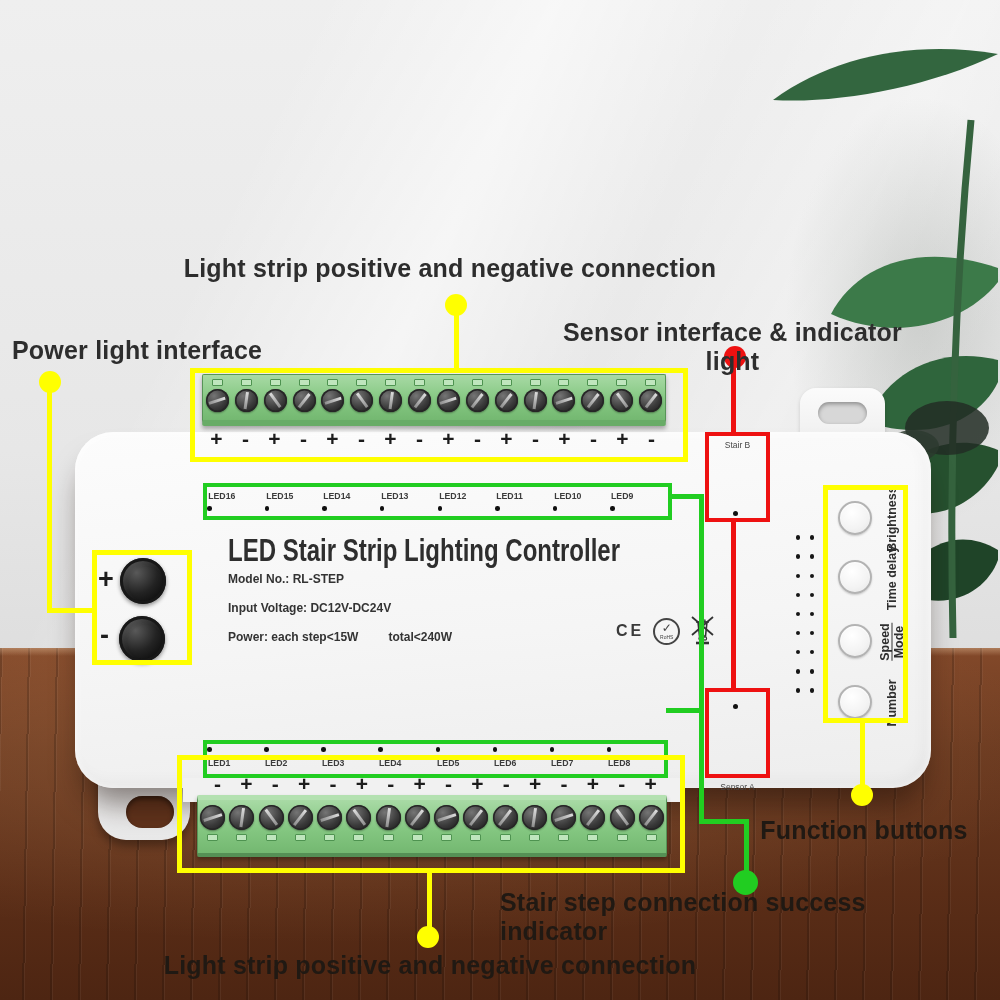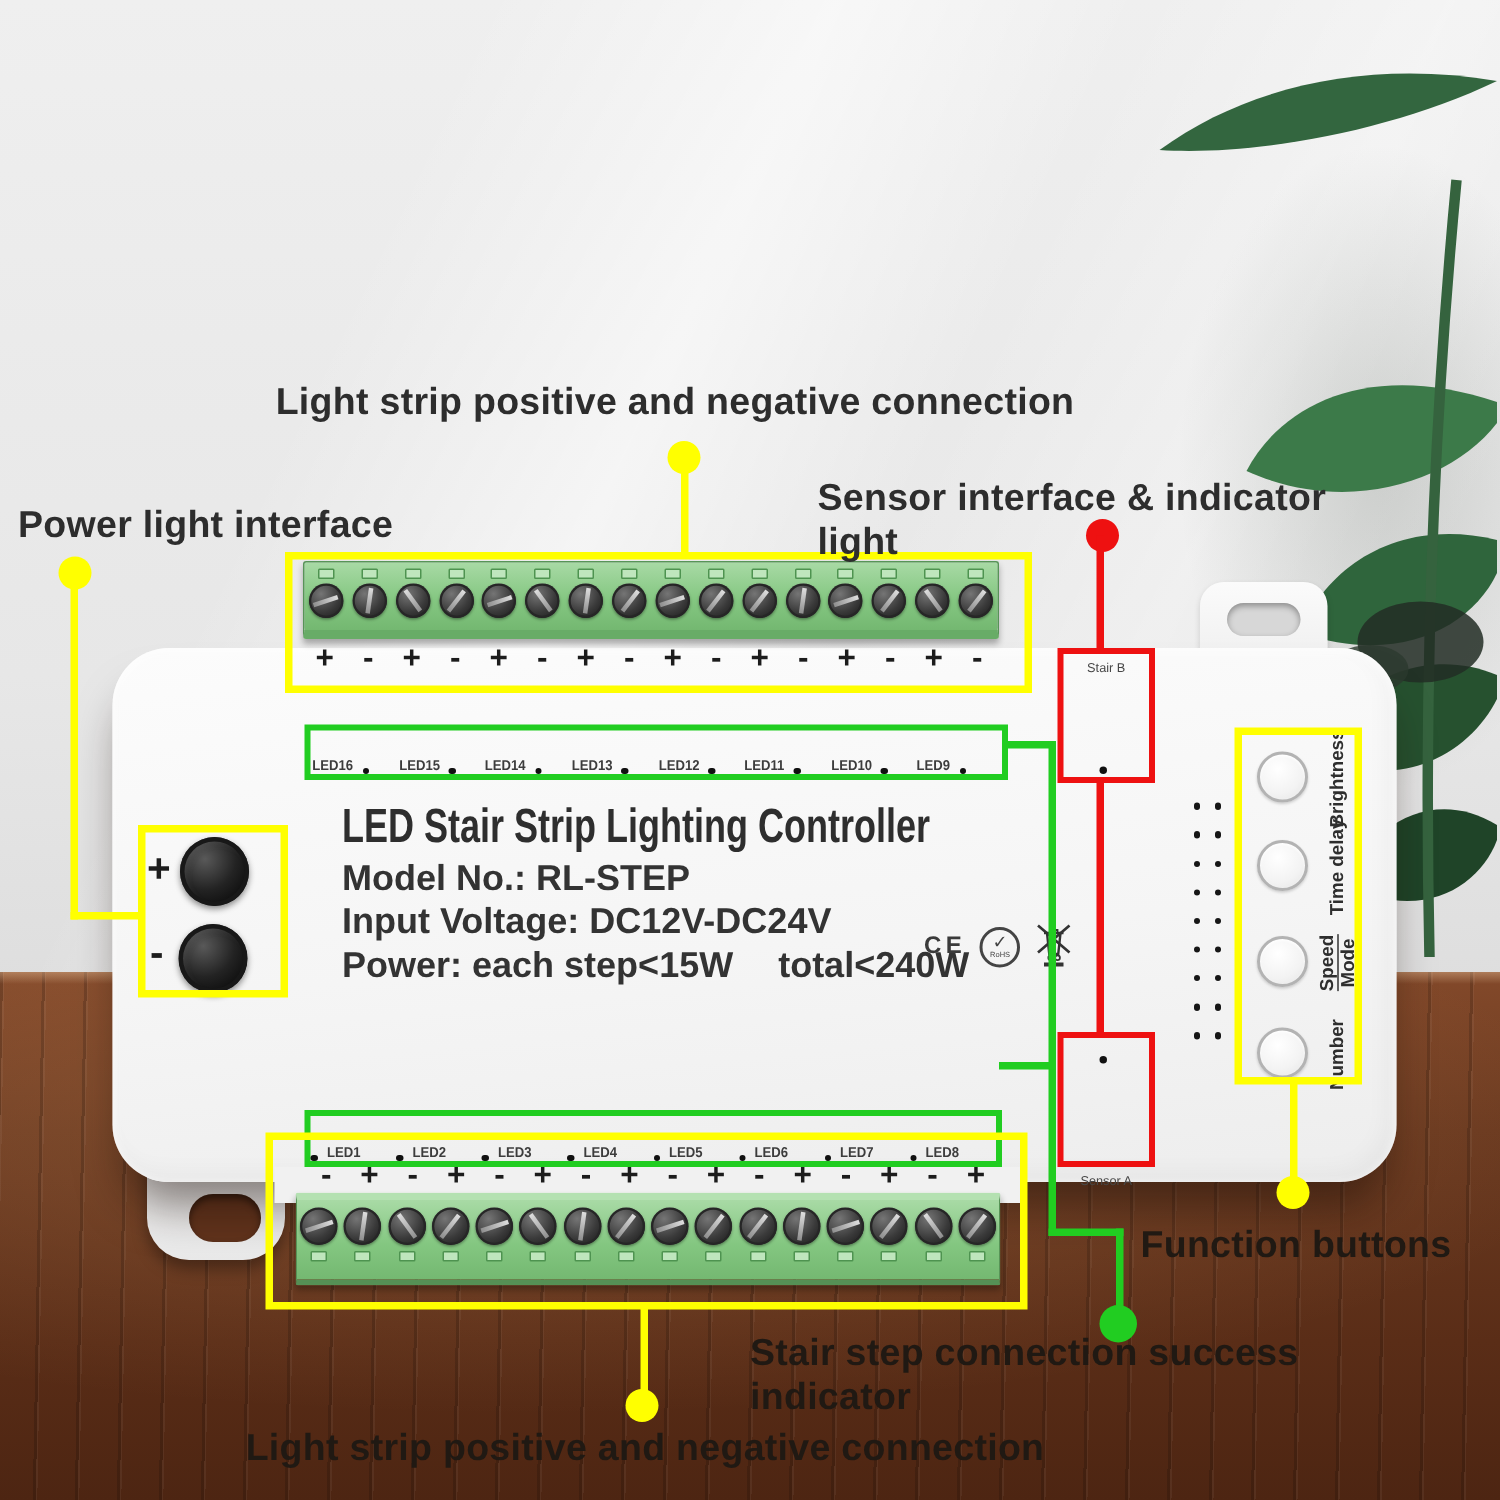--- a/index.html
+++ b/index.html
@@ -26,21 +26,21 @@
 
   
   #title{position:absolute;left:0;top:48px;width:1000px;text-align:center;
     font-weight:bold;font-size:68px;line-height:74px;letter-spacing:2px;color:#9c6450;
     text-shadow:2px 3px 4px rgba(70,40,28,.38);}
 
   
   .ann-label{position:absolute;font-weight:600;font-size:25px;color:#2d2d2d;letter-spacing:.2px;}
   #lbl-top{left:130px;top:254px;width:640px;text-align:center;}
   #lbl-power{left:12px;top:336px;}
-  #lbl-sensor{left:545px;top:318px;width:375px;text-align:left;}
+  #lbl-sensor{left:545px;top:318px;width:375px;text-align:center;}
   #lbl-fn{left:714px;top:816px;width:300px;text-align:center;color:#201913;}
   #lbl-stair{left:500px;top:888px;width:470px;color:#201913;}
   #lbl-bottom{left:110px;top:951px;width:640px;text-align:center;color:#201913;}
 
   
   .yline{position:absolute;background:#ffff00;}
   .rline{position:absolute;background:#ee1111;}
   .gline{position:absolute;background:#21cd21;}
   .dot{position:absolute;border-radius:50%;}
   .ydot{width:22px;height:22px;background:#ffff00;}
@@ -60,21 +60,21 @@
   #tab-bl .hole{position:absolute;left:28px;top:38px;width:48px;height:32px;border-radius:16px;background:#61331c;
     box-shadow:inset 0 3px 5px rgba(0,0,0,.5);}
   #device{position:absolute;left:75px;top:432px;width:856px;height:356px;border-radius:38px;
     background:linear-gradient(175deg,#fcfcfc 0%,#f5f5f5 55%,#ededed 100%);
     box-shadow:0 24px 30px -8px rgba(25,12,6,.5), inset 0 2px 8px rgba(255,255,255,.9), inset -6px -6px 16px rgba(0,0,0,.04);}
   #dev-ext{position:absolute;left:183px;top:778px;width:498px;height:24px;background:#f1f1f1;}
 
   
   #heading{position:absolute;left:228px;top:532px;font-weight:bold;font-size:32px;color:#2e2e2e;
     transform:scaleX(.75);transform-origin:left top;white-space:nowrap;}
-  .devline{position:absolute;left:228px;font-weight:bold;font-size:24px;color:#333;white-space:nowrap;}
+  .devline{position:absolute;left:228px;font-weight:bold;font-size:12px;color:#333;white-space:nowrap;}
   #model{top:572px;} #voltage{top:601px;} #powerline{top:630px;}
   #powerline .gap{margin-left:30px;}
   #certs{position:absolute;left:616px;top:615px;display:flex;align-items:center;gap:9px;}
   #ce{font-weight:bold;font-size:16px;letter-spacing:3px;color:#3a3a3a;}
   #rohs{width:27px;height:27px;border:2px solid #444;border-radius:50%;display:flex;flex-direction:column;
     align-items:center;justify-content:center;color:#444;}
   #rohs .chk{font-size:12px;line-height:11px;} #rohs .txt{font-size:5px;line-height:6px;}
 
   
   .tblock{position:absolute;display:flex;border-radius:2px;
@@ -97,21 +97,21 @@
 
   
   .polrow{position:absolute;display:flex;}
   #top-pol{left:202px;top:427px;width:464px;height:24px;}
   #bot-pol{left:203px;top:772px;width:462px;height:24px;}
   .pol{flex:1;text-align:center;font-weight:bold;font-size:21px;line-height:24px;color:#1c1c1c;}
 
   
   #led-top-box{left:203px;top:483px;width:469px;height:37px;}
   #led-bot-box{left:203px;top:728px;width:465px;height:38px;margin-top:12px;}
-  .led{flex:1;display:flex;flex-direction:row;align-items:flex-end;gap:5px;padding-top:3px;}
+  .led{flex:1;display:flex;flex-direction:column;align-items:flex-start;gap:5px;padding-top:3px;}
   .led-lbl{font-weight:bold;font-size:9.5px;color:#3c3c3c;transform:scaleX(.92);}
   .led-dot{width:4.5px;height:4.5px;background:#101010;border-radius:50%;}
 
   
   .sensor-lbl{position:absolute;width:65px;text-align:center;font-size:8.5px;color:#474747;}
   .sensor-dot{position:absolute;width:5px;height:5px;background:#111;border-radius:50%;}
   #sensorB-lbl{left:705px;top:440px;} #sensorA-lbl{left:705px;top:782px;}
   #sensorB-dot{left:733px;top:511px;} #sensorA-dot{left:733px;top:704px;}
 
   

